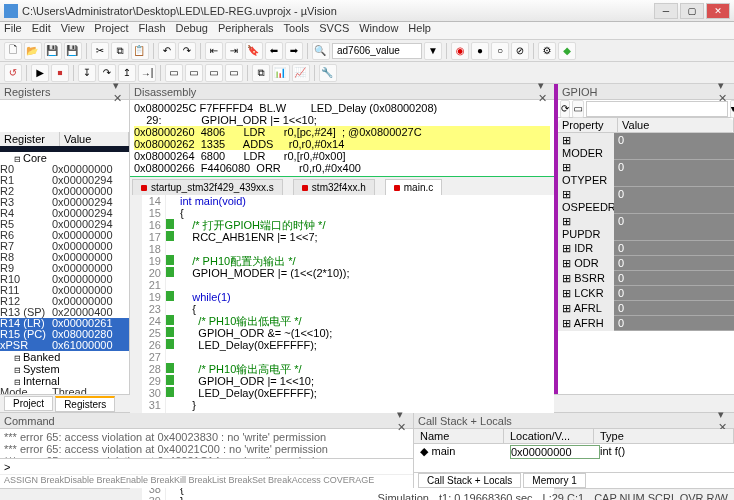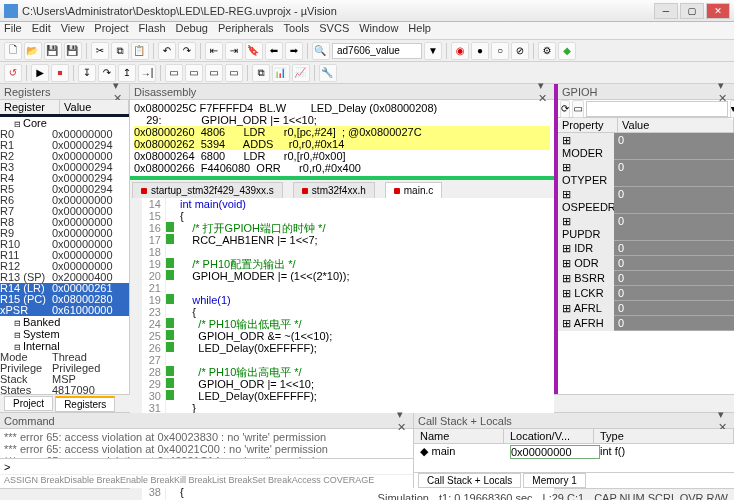--- a/index.html
+++ b/index.html
@@ -14,33 +14,33 @@
 .menubar span { color: #333; cursor: default; }
 .toolbar { height: 22px; background: #f0f0f0; border-bottom: 1px solid #d0d0d0; display: flex; align-items: center; padding: 0 4px; gap: 2px; }
 .tbtn { width: 18px; height: 18px; background: #fafafa; border: 1px solid #ddd; border-radius: 2px; display: inline-flex; align-items: center; justify-content: center; font-size: 10px; }
 .tsep { width: 1px; height: 16px; background: #ccc; margin: 0 2px; }
 .tcombo { height: 16px; border: 1px solid #ccc; background: #fff; padding: 0 4px; font-size: 10px; }
 .main { display: flex; height: 310px; }
 .panel-header { height: 16px; background: #e8e8e8; border-bottom: 1px solid #ccc; display: flex; align-items: center; padding: 0 4px; font-size: 10px; color: #555; justify-content: space-between; }
 .panel-header .xbtn { width: 12px; height: 12px; display: flex; align-items: center; justify-content: center; cursor: pointer; }
 .registers { width: 130px; background: #fff; border-right: 1px solid #ccc; display: flex; flex-direction: column; }
 .reg-table { flex: 1; overflow: hidden; font-size: 9px; }
-.reg-header { display: flex; background: #f0f0f0; border-bottom: 3px solid #0f172a; }
+.reg-header { display: flex; background: #f0f0f0; border-bottom: 6px solid #0f172a; margin-top: 32px; }
 .reg-header div { padding: 1px 4px; border-right: 1px solid #ccc; }
 .reg-header div:first-child { width: 60px; }
 .reg-header div:last-child { flex: 1; }
 .reg-row { display: flex; padding: 0 0 0 0; line-height: 11px; }
 .reg-row .rn { width: 52px; color: #333; }
 .reg-row .rv { flex: 1; color: #333; }
 .reg-row.sel { background: #316AC5; color: #fff; }
 .reg-row.sel .rn, .reg-row.sel .rv { color: #fff; }
 .reg-group { padding-left: 2px; font-weight: normal; margin-left: 12px; }
 .reg-group::before { content: "⊟ "; font-size: 8px; }
 .center { flex: 1; display: flex; flex-direction: column; background: #fff; }
-.disasm { border-bottom: 4px solid #22c55e; }
+.disasm { border-bottom: 1px solid #22c55e; }
 .disasm-body { font-family: "Courier New", monospace; font-size: 10px; line-height: 12px; padding: 2px 4px; }
 .disasm-line { white-space: pre; }
 .disasm-line.hl { background: #ffff80; }
 .editor { flex: 1; display: flex; flex-direction: column; }
 .tabs { height: 18px; background: #f0f0f0; display: flex; align-items: flex-end; padding-left: 2px; gap: 10px; }
 .tab { height: 16px; padding: 1px 8px; background: #e8e8e8; border: 1px solid #ccc; border-bottom: none; font-size: 10px; display: flex; align-items: center; gap: 4px; }
 .tab.active { background: #fff; }
 .tab .dot { width: 6px; height: 6px; background: #d00; border-radius: 1px; }
 .code { flex: 1; display: flex; font-family: "Courier New", monospace; font-size: 10px; line-height: 12px; overflow: hidden; background: #fff; }
 .gutter-bp { width: 12px; background: #f0f0f0; }
@@ -268,21 +268,21 @@
   <div class="center">
     <div class="disasm">
       <div class="panel-header">
         <span>Disassembly</span>
         <span class="xbtn">▾ ✕</span>
       </div>
       <div class="disasm-body" id="disasm">
           <div class="disasm-line">0x0800025C F7FFFFD4  BL.W        LED_Delay (0x08000208)</div>
           <div class="disasm-line">    29:             GPIOH_ODR |= 1&lt;&lt;10;</div>
           <div class="disasm-line hl">0x08000260  4806      LDR      r0,[pc,#24]  ; @0x0800027C</div>
-          <div class="disasm-line hl">0x08000262  5394      ADDS     r0,r0,#0x14</div>
+          <div class="disasm-line hl">0x08000262  1335      ADDS     r0,r0,#0x14</div>
           <div class="disasm-line">0x08000264  6800      LDR      r0,[r0,#0x00]</div>
           <div class="disasm-line">0x08000266  F4406080  ORR      r0,r0,#0x400</div>
         </div>
     </div>
     <div class="editor">
       <div class="tabs" id="tabs">
           <div class="tab"><span class="dot"></span>startup_stm32f429_439xx.s</div>
           <div class="tab"><span class="dot"></span>stm32f4xx.h</div>
           <div class="tab active"><span class="dot"></span>main.c</div>
         </div>

